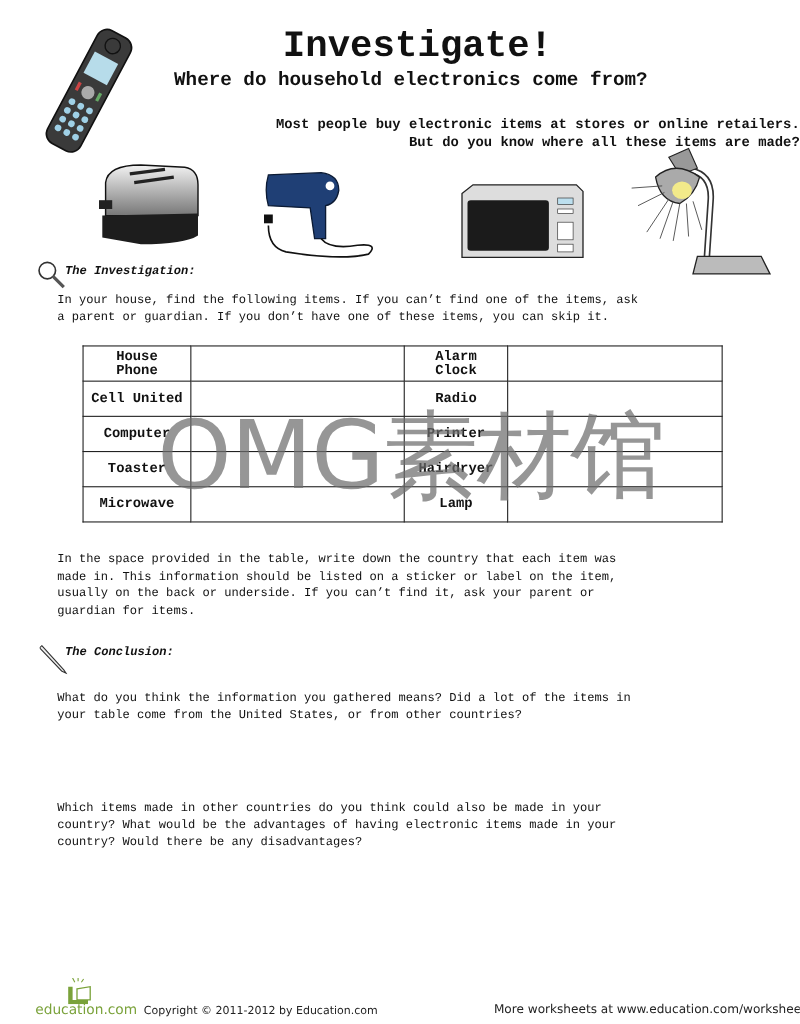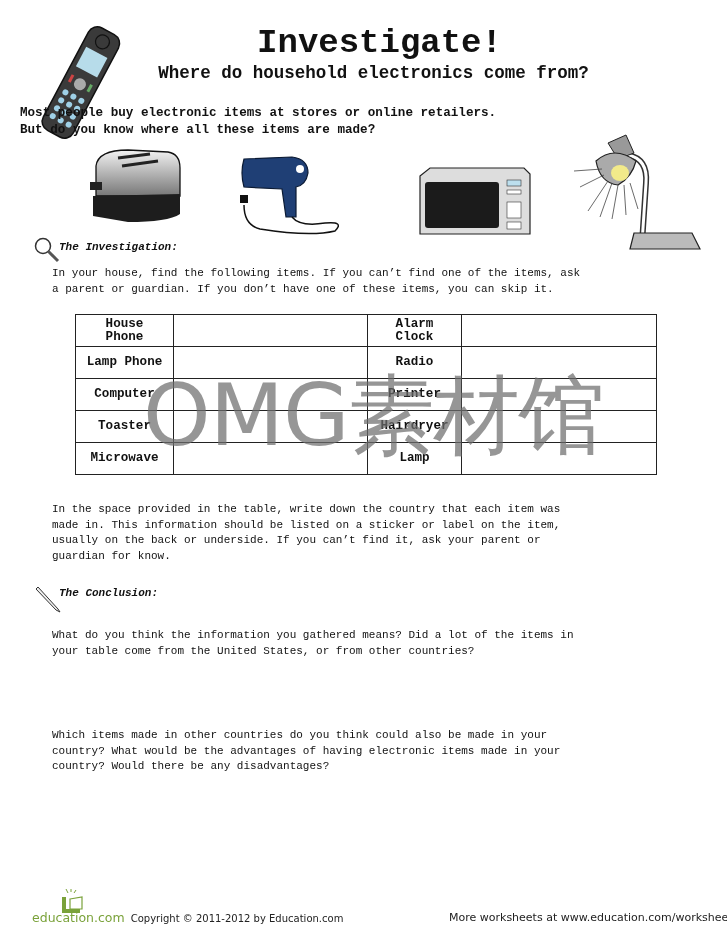--- a/index.html
+++ b/index.html
@@ -1,20 +1,20 @@
 <!DOCTYPE html>
 <html><head>
 <meta charset="utf-8">
 <style>
   html, body { margin:0; padding:0; background:#fff; }
   body { width:727px; height:931px; position:relative; overflow:hidden; font-family:"Liberation Mono", "DejaVu Sans Mono", monospace; color:#111; }
   .abs { position:absolute; }
   .title { left:0; width:727px; top:24px; text-align:center; font-size:34px; font-weight:bold; letter-spacing:0px; padding-left:32px; box-sizing:border-box; }
   .subtitle { left:0; width:727px; top:63px; text-align:center; font-size:17.5px; font-weight:bold; padding-left:20px; box-sizing:border-box;}
-  .intro { left:0; width:727px; top:105px; text-align:left; font-size:12.6px; font-weight:bold; line-height:17px; padding-left:20px; box-sizing:border-box;}
+  .intro { left:0; width:727px; top:105px; text-align:right; font-size:12.6px; font-weight:bold; line-height:17px; padding-left:20px; box-sizing:border-box;}
   .section-h { font-size:11px; font-weight:bold;font-style:italic; }
   .para { font-size:11px; line-height:15.6px; white-space:pre; }
   table.items { position:absolute; left:75px; top:314px; border-collapse:collapse; }
   table.items td { border:1.3px solid #222; padding:0; font-size:12.6px; font-weight:bold; text-align:center; line-height:13px; height:31px; }
   .c1 { width:97px; } .c2 { width:193px; } .c3 { width:93px; } .c4 { width:194px; }
   .watermark { left:143px; top:372px; font-family:"DejaVu Sans", sans-serif; font-size:86px; color:rgba(110,110,110,0.72); letter-spacing:-1px; white-space:nowrap; pointer-events:none; line-height:1; }
   .footer-left { left:32px; top:910px; font-family:"DejaVu Sans", sans-serif; font-size:10px; color:#222; white-space:nowrap;}
   .footer-left .logo { color:#7aa23a; font-size:12.5px; margin-right:6px; }
   .footer-right { left:449px; top:911px; font-family:"DejaVu Sans", sans-serif; font-size:11px; color:#222; white-space:nowrap;}
 </style>
@@ -113,21 +113,21 @@
   <tbody>
     <tr>
       <td class="c1" style="white-space:pre">House
 Phone</td>
       <td class="c2"></td>
       <td class="c3" style="white-space:pre">Alarm
 Clock</td>
       <td class="c4"></td>
     </tr>
     <tr>
-      <td class="c1">Lamp Phone</td>
+      <td class="c1">Cell United</td>
       <td class="c2"></td>
       <td class="c3">Radio</td>
       <td class="c4"></td>
     </tr>
     <tr>
       <td class="c1">Computer</td>
       <td class="c2"></td>
       <td class="c3">Printer</td>
       <td class="c4"></td>
     </tr>
@@ -144,21 +144,21 @@
       <td class="c4"></td>
     </tr>
   </tbody>
 </table>
 
 <div class="abs watermark">OMG素材馆</div>
 
 <div class="abs para" style="left:52px;top:502px">In the space provided in the table, write down the country that each item was
 made in. This information should be listed on a sticker or label on the item,
 usually on the back or underside. If you can’t find it, ask your parent or
-guardian for know.</div>
+guardian for items.</div>
 
 <svg class="abs" style="left:36px;top:585px" width="26" height="28" viewBox="0 0 26 28">
   <path d="M2 2 L22 24 L24 27 L20 25 L0 4 Z" fill="#eee" stroke="#333" stroke-width="1"></path>
 </svg>
 <div class="abs section-h" style="left:59px;top:587px">The Conclusion:</div>
 <div class="abs para" style="left:52px;top:628px">What do you think the information you gathered means? Did a lot of the items in
 your table come from the United States, or from other countries?</div>
 <div class="abs para" style="left:52px;top:728px">Which items made in other countries do you think could also be made in your
 country? What would be the advantages of having electronic items made in your
 country? Would there be any disadvantages?</div>

